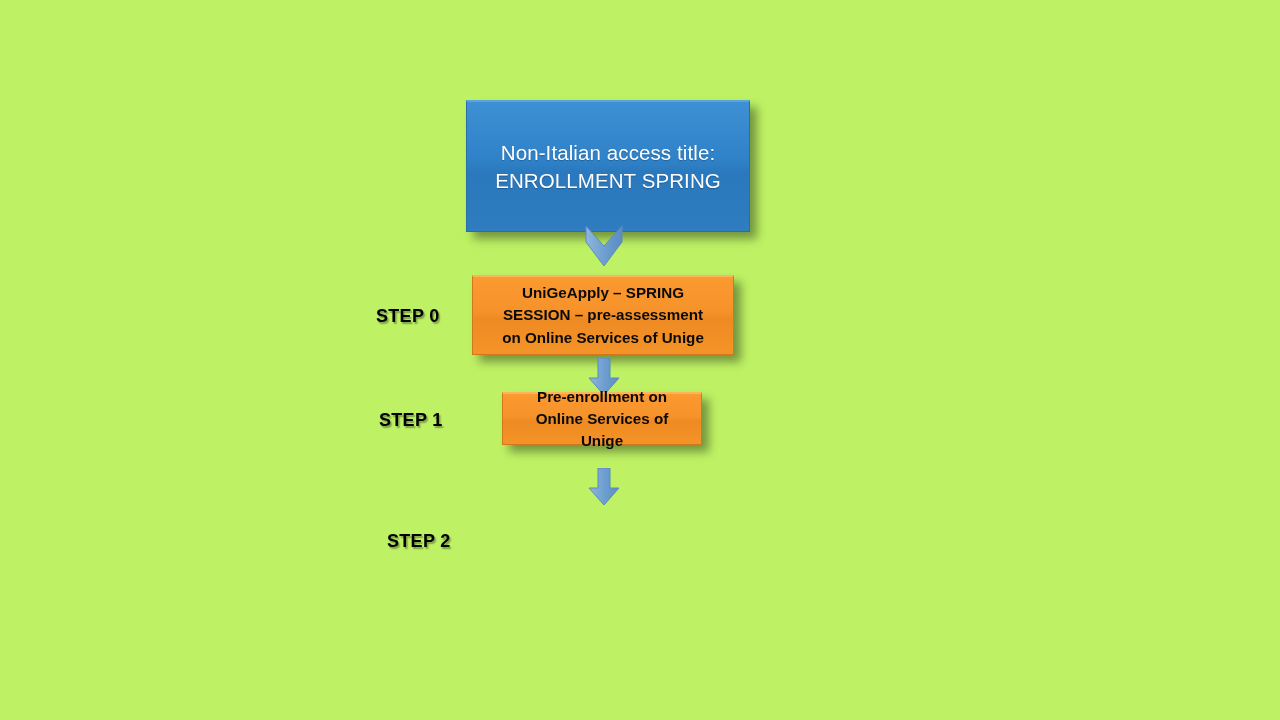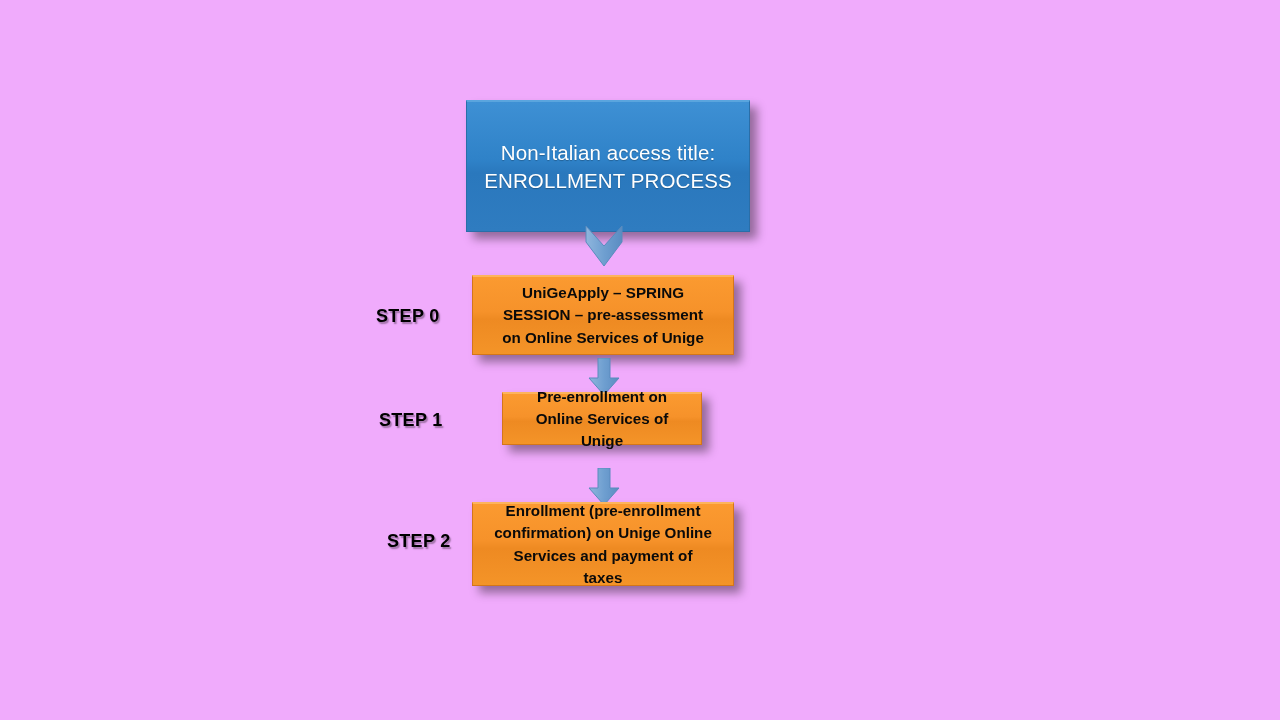--- a/index.html
+++ b/index.html
@@ -10,21 +10,21 @@
   body {
     width: 1280px;
     height: 720px;
     font-family: "Liberation Sans", sans-serif;
     overflow: hidden;
   }
   #stage {
     position: relative;
     width: 1280px;
     height: 720px;
-    background: #f0abfc;
+    background: #bef264;
   }
 
   
   .title-box {
     position: absolute;
     left: 466px;
     top: 100px;
     width: 284px;
     height: 132px;
     box-sizing: border-box;
@@ -94,21 +94,21 @@
   #arrow-step1-step2 { left: 588px; top: 468px; width: 32px; height: 38px; }
 </style>
 </head>
 <body>
 
 <div id="stage">
 
   <div class="title-box">
     <div class="title-text">
       <span>Non-Italian access title:</span><br>
-      <span>ENROLLMENT PROCESS</span>
+      <span>ENROLLMENT SPRING</span>
     </div>
   </div>
 
   <svg class="arrow" id="arrow-title-step0" viewBox="0 0 52 52">
     <defs>
       <linearGradient id="agrad1" x1="0" y1="0" x2="1" y2="0">
         <stop offset="0%" stop-color="#8fb6dd"></stop>
         <stop offset="50%" stop-color="#6f9fd0"></stop>
         <stop offset="100%" stop-color="#5a8cc2"></stop>
       </linearGradient>
@@ -134,18 +134,15 @@
 
   <div class="step-box" id="box-step1">
     <div class="step-text">Pre-enrollment on Online Services of Unige</div>
   </div>
   <div class="step-label" id="label-step1">STEP 1</div>
 
   <svg class="arrow" id="arrow-step1-step2" viewBox="0 0 32 38">
     <polygon points="10,0 22,0 22,20 31,20 16,37 1,20 10,20" fill="url(#agrad2)" stroke="#5b8bbd" stroke-width="1"></polygon>
   </svg>
 
-  <div class="step-box" id="box-step2">
-    <div class="step-text">Enrollment (pre-enrollment confirmation) on Unige Online Services and payment of taxes</div>
-  </div>
   <div class="step-label" id="label-step2">STEP 2</div>
 
 </div>
 
 </body></html>

